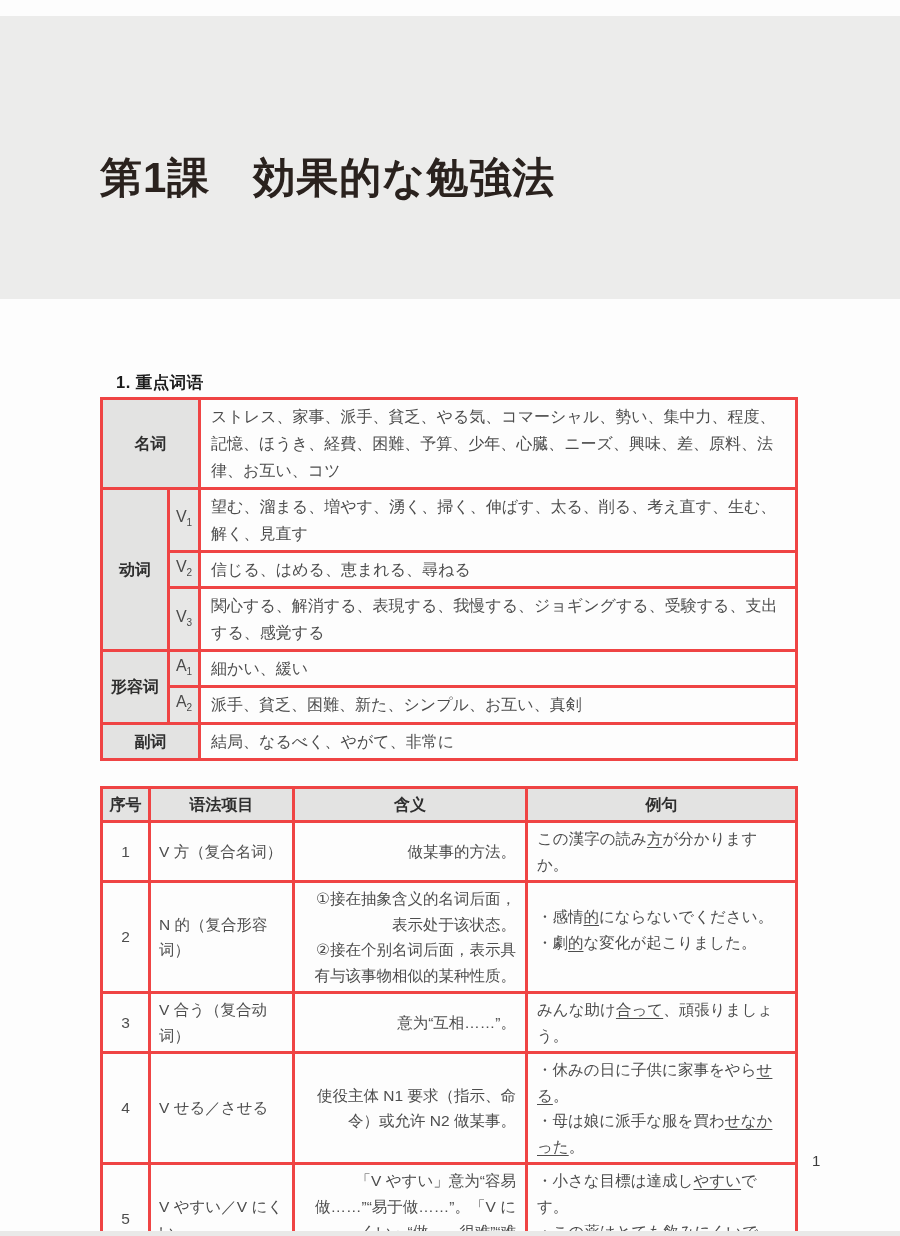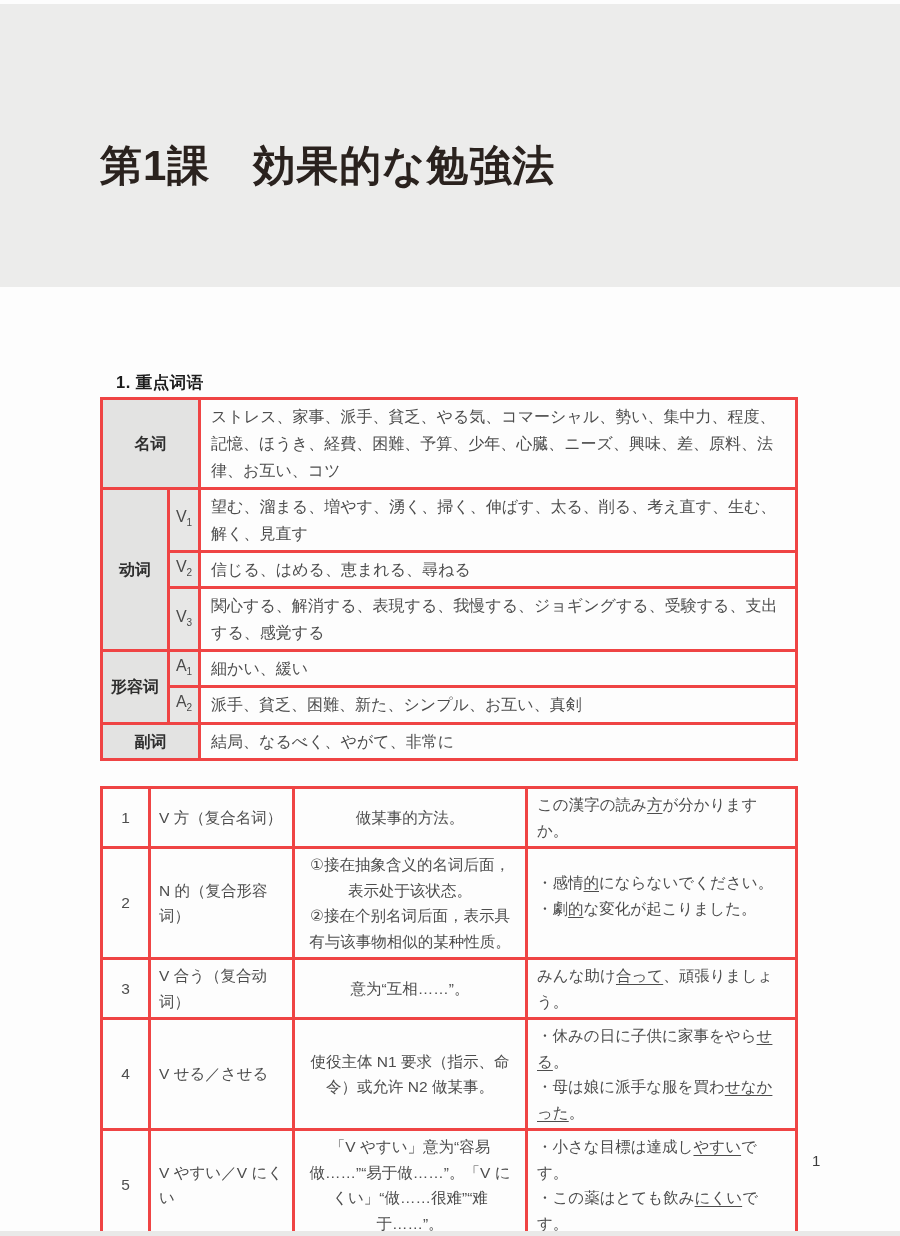--- a/index.html
+++ b/index.html
@@ -4,21 +4,21 @@
 <style>
   * { margin:0; padding:0; box-sizing:border-box; }
   html,body { background:#fff; }
   .page {
     position:relative; width:900px; height:1236px; margin:0 auto;
     background:#fdfdfd; overflow:hidden;
     font-family:"Liberation Sans","DejaVu Sans",sans-serif;
     color:#4a4a4a;
   }
   
-  .band { position:absolute; left:0; top:4px; width:900px; height:283px; background:#ececeb; }
+  .band { position:absolute; left:0; top:16px; width:900px; height:283px; background:#ececeb; }
   .lesson-title {
     position:absolute; left:100px; top:134px;
     font-size:42px; font-weight:800; letter-spacing:1px; color:#2a221e;
     white-space:nowrap;
   }
   
   .banner {
     position:absolute; left:368px; top:336px; width:164px; height:42px;
     background:#efefee;
     border-left:7px solid #8f8f8f; border-right:7px solid #8f8f8f;
@@ -46,21 +46,21 @@
   .vocab-table td { padding:3px 10px; color:#4d4d4d; text-align:left; }
   tr.h87 > * { height:87px; }
   tr.h60 > * { height:60px; }
   tr.h33 > * { height:33px; }
   
   .grammar-table { top:786px; width:695px; font-size:15.5px; line-height:25.5px; }
   .grammar-table th { font-size:16px; text-align:center; height:34px; }
   .grammar-table td { color:#4d4d4d; }
   .grammar-table td.no { text-align:center; }
   .grammar-table td.pattern  { padding:3px 8px;  text-align:left; }
-  .grammar-table td.meaning  { padding:3px 9px;  text-align:center; }
+  .grammar-table td.meaning  { padding:3px 9px;  text-align:right; }
   .grammar-table td.examples { padding:3px 9px;  text-align:left; }
   .grammar-table td.va-top   { vertical-align:top; padding-top:21px; }
   tr.gh34  > td { height:34px; }
   tr.gh106 > td { height:106px; }
   tr.gh60  > td { height:60px; }
   tr.gh86  > td { height:86px; }
   
   .page-num { position:absolute; left:812px; top:1152px; font-size:15px; color:#3c3c3c; }
   .scan-edge { position:absolute; left:0; bottom:0; width:900px; height:5px; background:#e9e9e8; }
 </style>
@@ -119,20 +119,26 @@
   <div class="sec-heading second">2. 语法项目</div>
 
   <table class="grammar-table">
     <colgroup>
         <col style="width:48px">
         <col style="width:144px">
         <col style="width:233px">
         <col style="width:270px">
       </colgroup>
     <tbody>
+        <tr>
+      <th>序号</th>
+      <th>语法项目</th>
+      <th>含义</th>
+      <th>例句</th>
+    </tr>
     <tr class="gh34">
       <td class="no">1</td>
       <td class="pattern">V 方（复合名词）</td>
       <td class="meaning">
             <div>做某事的方法。</div>
           </td>
       <td class="examples">
             <div>この漢字の読み<u>方</u>が分かりますか。</div>
           </td>
     </tr>

